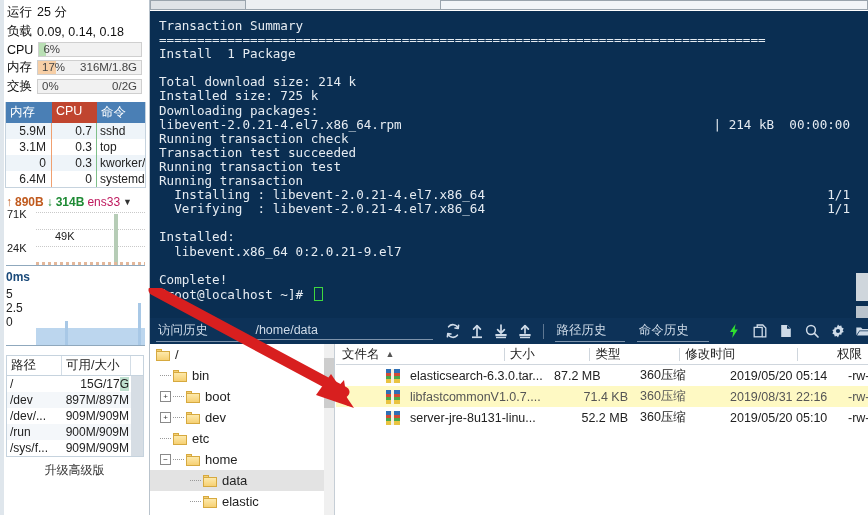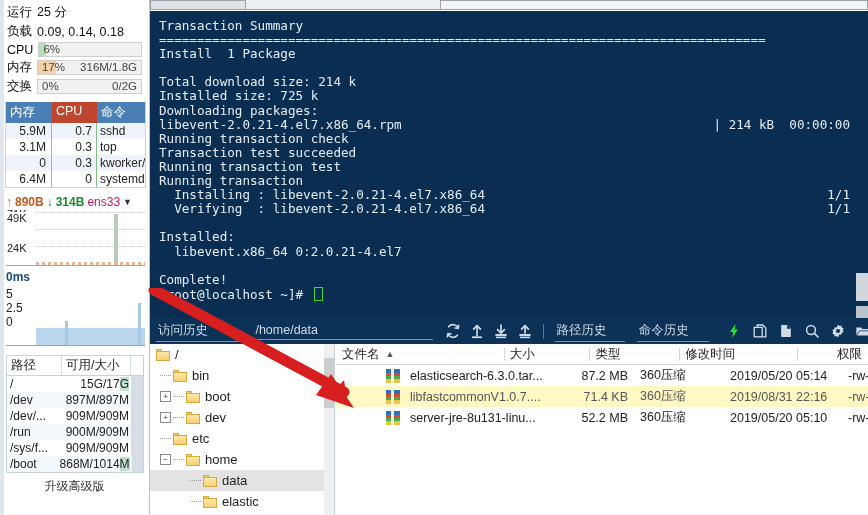--- a/index.html
+++ b/index.html
@@ -262,21 +262,21 @@
       <span class="down">314B</span>
       <span class="iface">ens33</span>
       <span class="caret">▼</span>
     </div>
 
     <div class="graph">
       <div class="gridrow" style="top:2px;"></div>
       <div class="gridrow" style="top:19px;"></div>
       <div class="gridrow" style="top:36px;"></div>
       <div class="ylab" style="top:-2px;">71K</div>
-      <div class="ylab" style="top:2px;">49K</div>
+      <div class="ylab" style="top:20px;margin-left:48px;">49K</div>
       <div class="ylab" style="top:32px;">24K</div>
       <div class="bar" style="left:108px;width:4px;height:51px;"></div>
       <div class="baseline"></div>
     </div>
 
     <div class="lat-head">0ms</div>
     <div class="graph2">
       <div class="gridrow" style="top:4px;"></div>
       <div class="gridrow" style="top:22px;"></div>
       <div class="gridrow" style="top:40px;"></div>
@@ -311,25 +311,20 @@
             <div class="dc-pad"></div>
           </div>
           <div class="drow">
             <div class="dc-path">/run</div>
             <div class="dc-size">900M/909M</div>
             <div class="dc-pad"></div>
           </div>
           <div class="drow">
             <div class="dc-path">/sys/f...</div>
             <div class="dc-size">909M/909M</div>
-            <div class="dc-pad"></div>
-          </div>
-          <div class="drow">
-            <div class="dc-path">/boot</div>
-            <div class="dc-size">868M/1014<span class="hl">M</span></div>
             <div class="dc-pad"></div>
           </div>
         </div>
     </div>
 
     <div class="mon-foot">升级高级版</div>
   </div>
 
   <div id="right">
 
@@ -349,21 +344,21 @@
           <div class="tline">Downloading packages:</div>
           <div class="tline"><span class="right-col">| 214 kB  00:00:00</span>libevent-2.0.21-4.el7.x86_64.rpm</div>
           <div class="tline">Running transaction check</div>
           <div class="tline">Transaction test succeeded</div>
           <div class="tline">Running transaction test</div>
           <div class="tline">Running transaction</div>
           <div class="tline"><span class="right-col">1/1</span>  Installing : libevent-2.0.21-4.el7.x86_64</div>
           <div class="tline"><span class="right-col">1/1</span>  Verifying  : libevent-2.0.21-4.el7.x86_64</div>
           <div class="tline">&nbsp;</div>
           <div class="tline">Installed:</div>
-          <div class="tline">  libevent.x86_64 0:2.0.21-4.el7</div>
+          <div class="tline">  libevent.x86_64 0:2.0.21-9.el7</div>
           <div class="tline">&nbsp;</div>
           <div class="tline">Complete!</div>
         </div>
       <div class="tline"><span>[root@localhost ~]# </span><span class="cursor"></span></div>
     </div>
     <div class="term-scroll" style="background: rgb(10, 46, 82);">
       <div class="thumb"></div>
       <div class="arrow"></div>
     </div>
 
@@ -567,21 +562,21 @@
               <div class="fl-c c-name">
                 <span class="rarico">
                   <span class="r1"></span>
                   <span class="r2"></span>
                   <span class="r3"></span>
                   <span class="r4"></span>
                   <span class="spine"></span>
                 </span>
                 <span>elasticsearch-6.3.0.tar...</span>
               </div>
-              <div class="fl-c c-size" style="text-align: right;">87.2 MB</div>
+              <div class="fl-c c-size" style="text-align: left;">87.2 MB</div>
               <div class="fl-c c-type">360压缩</div>
               <div class="fl-c c-time">2019/05/20 05:14</div>
               <div class="fl-c c-perm">-rw-r--r--</div>
             </div>
             <div class="fl-row hl">
               <div class="fl-c c-name">
                 <span class="rarico">
                   <span class="r1"></span>
                   <span class="r2"></span>
                   <span class="r3"></span>

